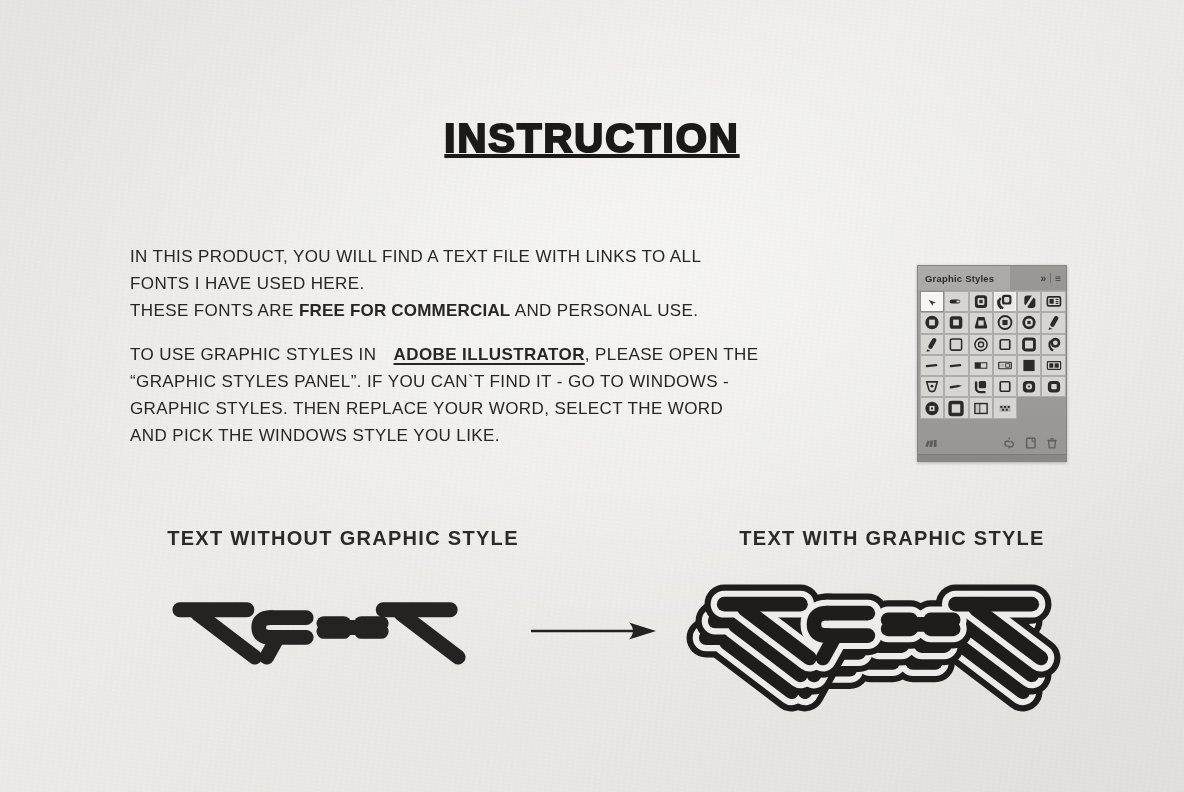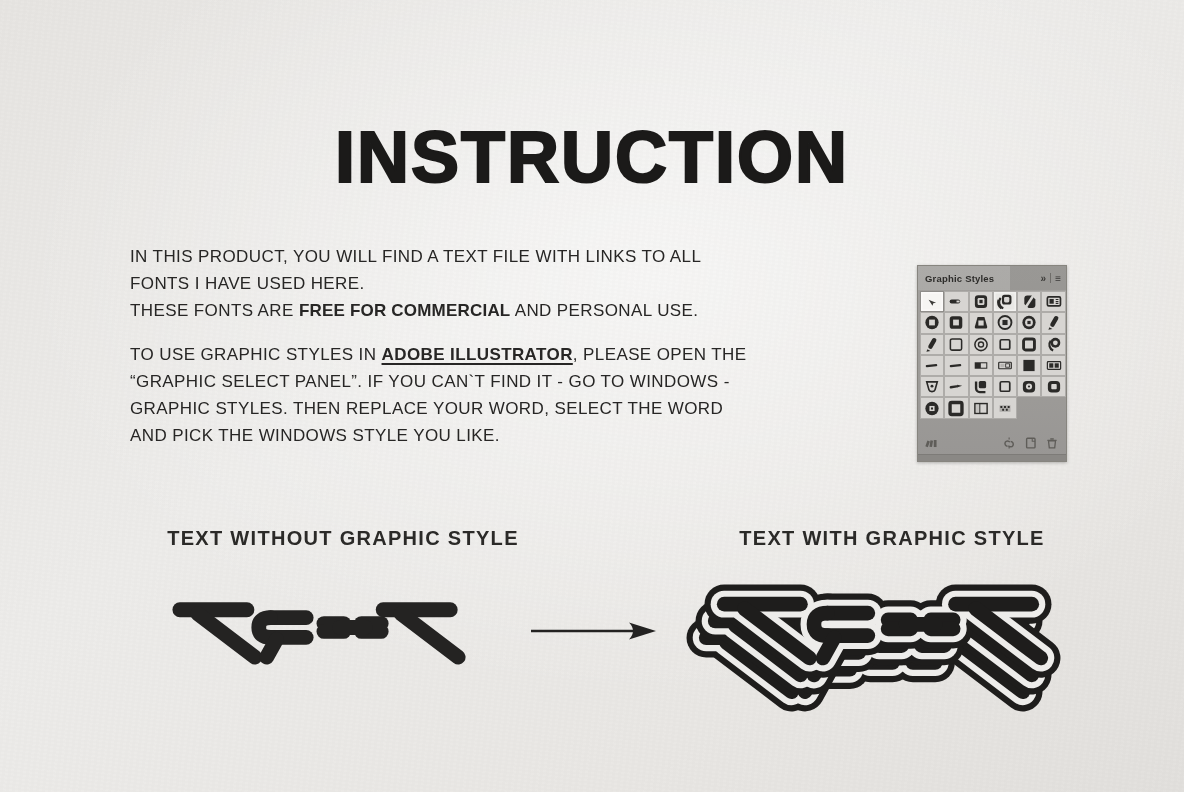--- a/index.html
+++ b/index.html
@@ -15,28 +15,28 @@
   
   .grain {
     position:absolute; inset:0; pointer-events:none; opacity:.5;
     background:
       repeating-linear-gradient(7deg,  rgba(0,0,0,.012) 0 2px, rgba(255,255,255,.012) 2px 4px),
       repeating-linear-gradient(97deg, rgba(0,0,0,.010) 0 3px, rgba(255,255,255,.010) 3px 6px);
   }
 
   .title {
     position:absolute; left:0; top:116; top:116px; width:1184px; text-align:center;
-    font-size:72px; font-weight:bold; letter-spacing:2px; color:#1b1a19;
+    font-size:40px; font-weight:bold; letter-spacing:2px; color:#1b1a19;text-decoration:underline;
     -webkit-text-stroke:2.2px #1b1a19;
   }
 
   .copy { position:absolute; left:130px; color:#272625; font-size:17px; letter-spacing:.4px; }
   .copy .line { white-space:nowrap; line-height:27px; height:27px; }
   .copy b  { font-weight:bold; letter-spacing:.2px; }
-  .copy u  { font-weight:bold; text-decoration:underline; text-underline-offset:3px; text-decoration-thickness:2px; }
+  .copy u  { font-weight:bold; text-decoration:underline; text-underline-offset:3px; text-decoration-thickness:2px;margin-left:12px; }
   #intro-block { top:243px; }
   #usage-block { top:341px; }
 
   
   .gs-panel {
     position:absolute; left:917px; top:243px; width:150px; height:197px;
     background:linear-gradient(180deg,#a3a19e 0%, #9d9b98 60%, #989694 100%);
     border:1px solid #87857f; box-shadow:0 1px 3px rgba(0,0,0,.25);margin-top:22px;
   }
   .gs-header { display:flex; align-items:center; height:24px; padding:0 5px 0 7px;
@@ -83,21 +83,21 @@
 
   <h1 class="title">INSTRUCTION</h1>
 
   <div class="copy" id="intro-block">
       <div class="line">IN THIS PRODUCT, YOU WILL FIND A TEXT FILE WITH LINKS TO ALL</div>
       <div class="line">FONTS I HAVE USED HERE.</div>
       <div class="line">THESE FONTS ARE <b>FREE FOR COMMERCIAL</b> AND PERSONAL USE.</div>
     </div>
   <div class="copy" id="usage-block">
       <div class="line">TO USE GRAPHIC STYLES IN <u>ADOBE ILLUSTRATOR</u>, PLEASE OPEN THE</div>
-      <div class="line">“GRAPHIC SELECT PANEL”. IF YOU CAN`T FIND IT - GO TO WINDOWS -</div>
+      <div class="line">“GRAPHIC STYLES PANEL”. IF YOU CAN`T FIND IT - GO TO WINDOWS -</div>
       <div class="line">GRAPHIC STYLES. THEN REPLACE YOUR WORD, SELECT THE WORD</div>
       <div class="line">AND PICK THE WINDOWS STYLE YOU LIKE.</div>
     </div>
 
   <div class="gs-panel">
     <div class="gs-header">
       <span class="gs-title">Graphic Styles</span>
       <span class="gs-header-icons">
         <span class="gs-collapse">»</span>
         <span class="gs-divider"></span>

